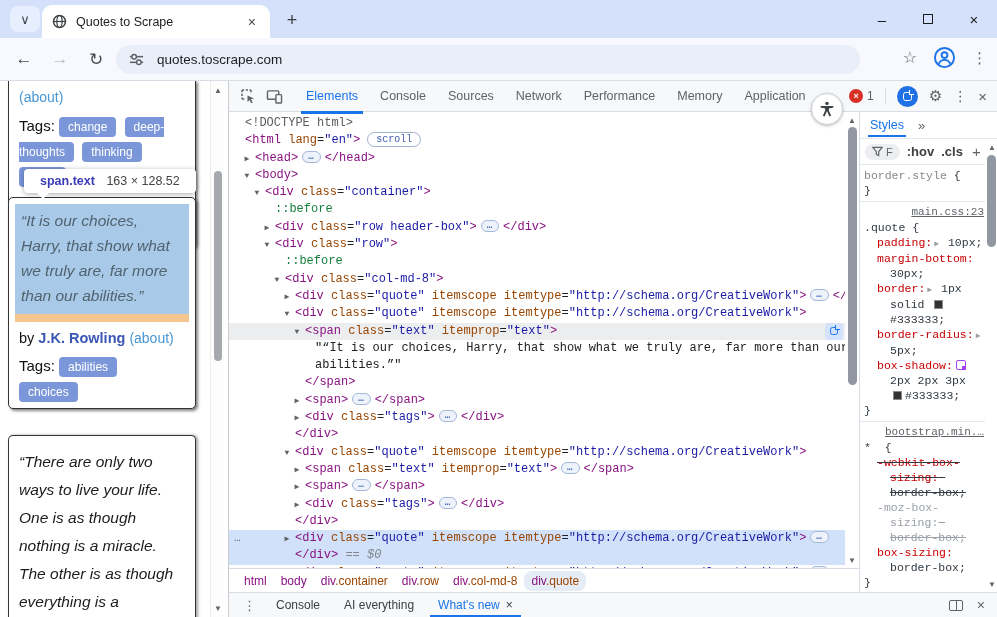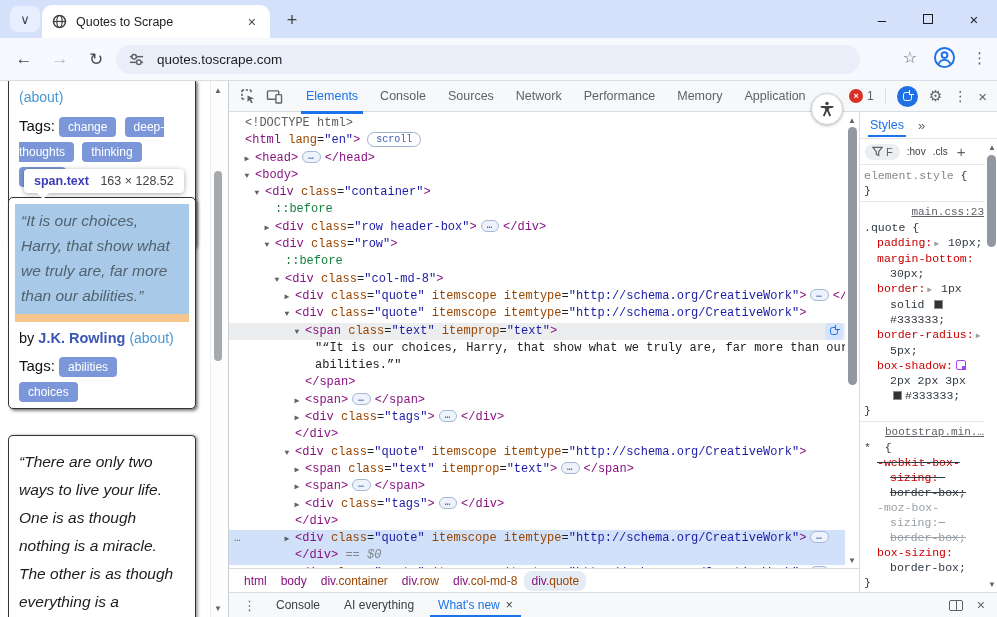--- a/index.html
+++ b/index.html
@@ -43,21 +43,21 @@
   .tag-pill { display:inline; background:#7b97d9; color:#fff; font-size:12px; padding:3px 9px; border-radius:4px;
     margin-right:4px; line-height:24px; }
   .hl-quote { margin:-2px -4px 0 -4px; background:#a9c9e8; color:#50636f; font-style:italic; font-size:15.5px;
     line-height:25px; padding:4px 6px 6px 6px; }
   .margin-strip { height:8px; background:#f6c68f; margin:0 -4px; }
   .byline { margin-top:8px; font-size:14.5px; color:#111; }
   .author-link { color:#3a57b5; font-weight:bold; text-decoration:none; }
   .quote3 { font-style:italic; font-size:15.5px; color:#1c1c1c; line-height:28px; padding-top:4px; }
 
   .tooltip { position:absolute; left:24px; top:88px; background:#fff; border-radius:4px;
-    box-shadow:0 1px 5px rgba(0,0,0,.35); padding:5px 10px; font-size:12.5px; white-space:nowrap; z-index:5; }
+    box-shadow:0 1px 5px rgba(0,0,0,.35); padding:5px 16px; font-size:12.5px; white-space:nowrap; z-index:5; }
   .tooltip .sel { color:#3b3bb8; font-weight:bold; }
   .tooltip .dims { color:#444; margin-left:8px; }
   .tooltip:after { content:""; position:absolute; left:12px; bottom:-6px; border-left:7px solid transparent;
     border-right:7px solid transparent; border-top:7px solid #fff; }
 
   .pg-scrollbar { position:absolute; right:4px; top:0; width:14px; height:536px; border-left:1px solid #ececec; background:#fdfdfd; }
   .sb-arrow { position:absolute; left:0; width:14px; height:14px; color:#606469; font-size:8px; display:flex; align-items:center; justify-content:center; }
   .pg-thumb { position:absolute; left:3px; top:90px; width:8px; height:190px; border-radius:4px; background:#a6a9ad; }
 
   
@@ -117,21 +117,21 @@
 
   
   .styles-pane { position:absolute; left:630px; top:31px; width:139px; height:480px; border-left:1px solid #d7dce5; background:#fff; overflow:hidden; }
   .sp-tabbar { height:27px; display:flex; align-items:center; border-bottom:1px solid #e4e7eb; padding:0 8px; }
   .sp-tab { font-size:12.5px; color:#1a73e8; position:relative; padding:5px 2px; }
   .sp-tab:after { content:""; position:absolute; left:0; right:0; bottom:0; height:2.5px; background:#1a73e8; }
   .sp-more { color:#5f6368; font-size:13px; margin-left:12px; }
   .sp-toolbar { height:26px; display:flex; align-items:center; gap:7px; padding:0 5px; border-bottom:1px solid #e4e7eb; }
   .filter-pill { display:flex; align-items:center; gap:3px; background:#eceef1; border-radius:9px; padding:2px 7px;
     color:#5f6368; font-size:11px; }
-  .sp-tbtxt { font-size:10px; color:#3c4043; font-weight:normal; }
+  .sp-tbtxt { font-size:13px; color:#3c4043; font-weight:bold; }
   .sp-plus { font-size:15px; color:#5f6368; margin-left:2px; }
   .sp-content { font-family:"Liberation Mono", monospace; font-size:11.5px; line-height:15px; color:#303942; }
   .style-section { border-bottom:1px solid #e4e7eb; padding:3px 14px 3px 4px; }
   .css-link { text-align:right; color:#5f6368; text-decoration:underline; font-size:11px; }
   .sel-line { white-space:pre-wrap; }
   .sel-gray { color:#888; }
   .prop { padding-left:26px; text-indent:-13px; white-space:pre-wrap; }
   .prop .pname { color:#c80000; }
   .prop.struck { text-decoration:line-through; }
   .prop.grayed, .prop.grayed .pname { color:#9aa0a6; }
@@ -347,21 +347,21 @@
           <path d="M1 1.5 H11 L7.3 6.2 V10.5 L4.7 9.2 V6.2 Z" fill="none" stroke="#5f6368" stroke-width="1.3"></path>
         </svg>
         <span>F</span>
       </div>
       <span class="sp-tbtxt">:hov</span>
       <span class="sp-tbtxt">.cls</span>
       <span class="sp-plus">+</span>
     </div>
     <div class="sp-content">
         <div class="style-section">
-          <div class="sel-line"><span class="sel-gray">element.style</span> {</div>
+          <div class="sel-line"><span class="sel-gray">border.style</span> {</div>
           <div>}</div>
         </div>
         <div class="style-section">
           <div class="css-link">main.css:23</div>
           <div class="sel-line"><span>.quote</span> {</div>
           <div class="prop"><span class="pname">padding:</span><span class="parrow">▶</span><span> 10px;</span></div>
           <div class="prop"><span class="pname">margin-bottom:</span><span> 30px;</span></div>
           <div class="prop"><span class="pname">border:</span><span class="parrow">▶</span><span> 1px solid </span><span class="swatch"></span><span>#333333;</span></div>
           <div class="prop"><span class="pname">border-radius:</span><span class="parrow">▶</span><span> 5px;</span></div>
           <div class="prop"><span class="pname">box-shadow:</span><span class="shadow-ic"></span><span>2px 2px 3px </span><span class="swatch"></span><span>#333333;</span></div>

